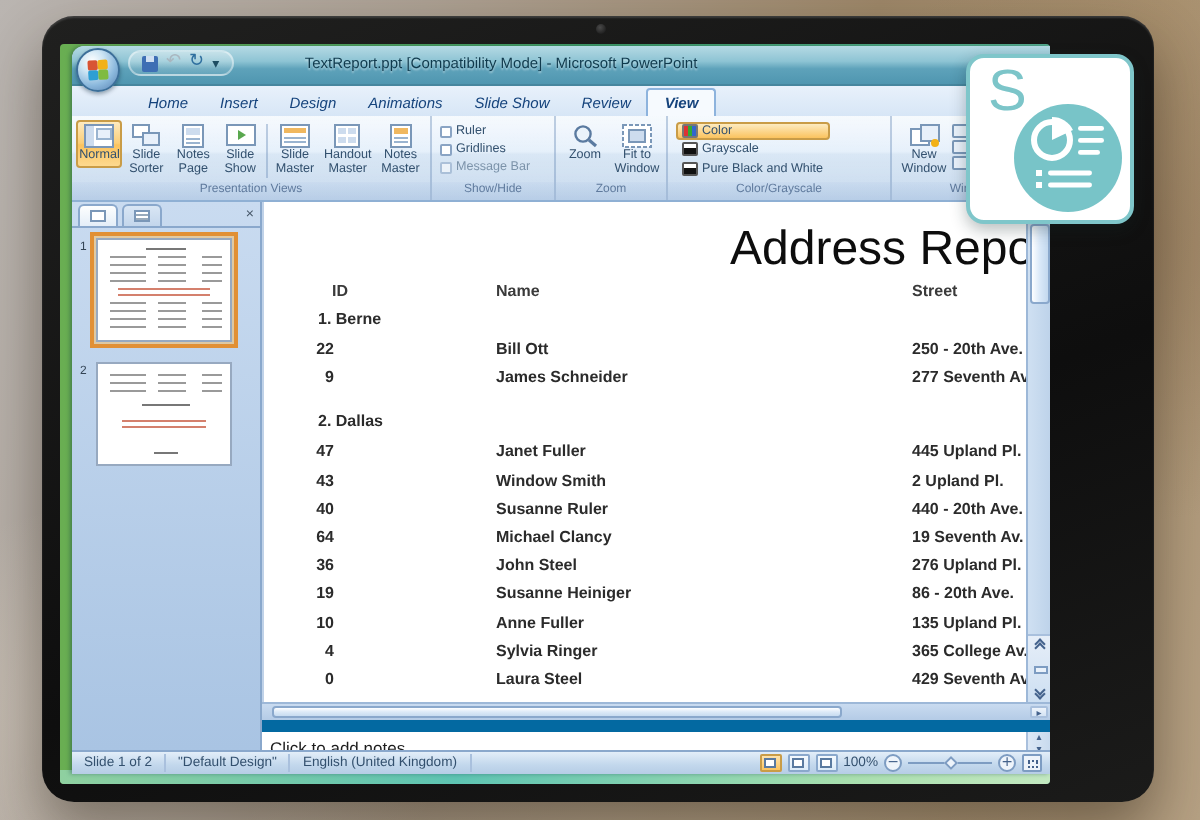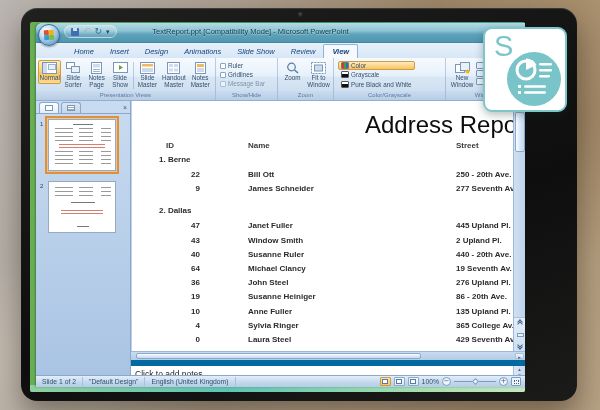--- a/index.html
+++ b/index.html
@@ -108,21 +108,21 @@
 
   .rightcol { flex:1; display:flex; flex-direction:column; }
   .editor { height:250px; background:#fff; position:relative; border-left:1px solid #c0d2e8; }
 
   
   .sl-title { position:absolute; left:233px; top:10px; font-size:24px; color:#0d0d0d; white-space:nowrap; }
   .report { position:absolute; left:0; top:40px; right:14px; font-size:8px; font-weight:bold; color:#2b2b2b; }
   .rrow { position:relative; height:14.2px; }
   .rrow.hdr { height:14px; color:#3a3a3a; }
   .rrow.grp-row { height:15px; }
-  .rrow .rid { position:absolute; left:0; width:68px; text-align:right; }
+  .rrow .rid { position:absolute; left:0; width:35px; text-align:right; }
   .rrow.hdr .rid { width:42px; }
   .rrow .rname { position:absolute; left:74px;margin-left:42px; }
   .rrow .rstreet { position:absolute; left:324px; white-space:nowrap; }
   .rrow .rgroup { position:absolute; left:27px; }
   .spacer { height:8px; }
 
   
   .vscroll { position:absolute; right:0; top:0; width:12px; height:250px;
      background:linear-gradient(90deg,#cfe0f2,#bed3ea); border-left:1px solid #9db8d8; }
   .vs-up { position:absolute; top:0; left:0; width:12px; height:10px; text-align:center;

